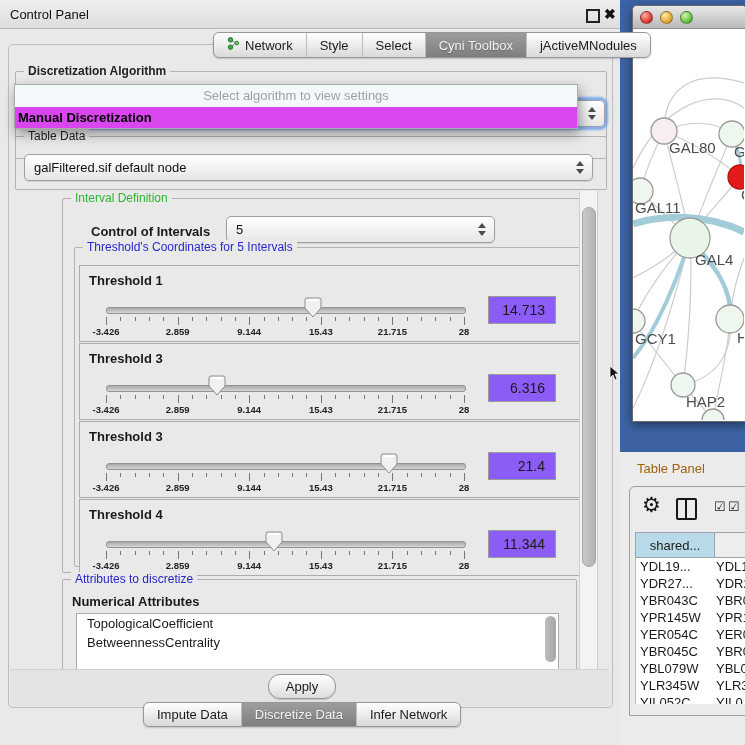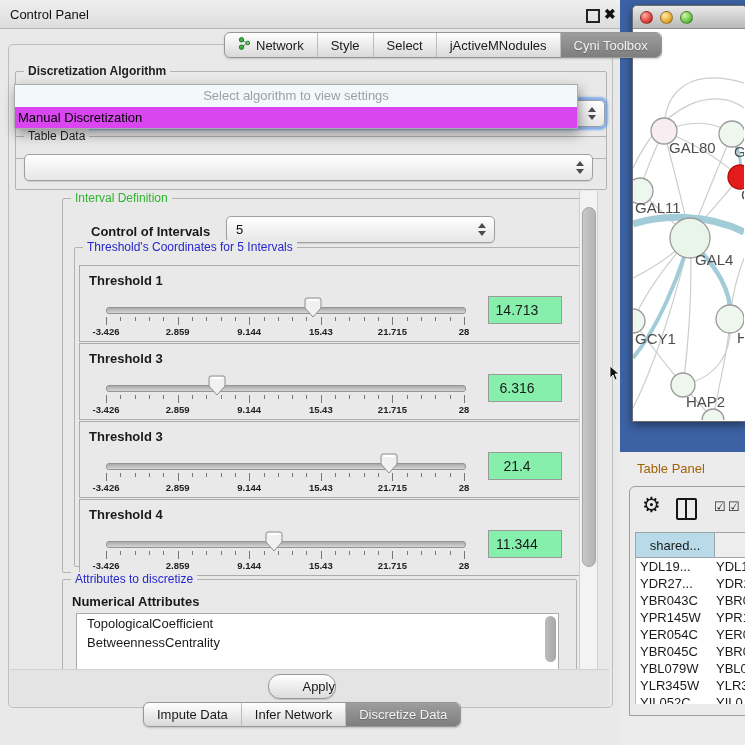--- a/index.html
+++ b/index.html
@@ -13,21 +13,21 @@
   #titlebar .t{position:absolute;left:10px;top:7px;font-size:13px;color:#111}
   #float-ico{position:absolute;left:586px;top:9px;width:10px;height:10px;border:2px solid #222}
   #close-ico{position:absolute;left:604px;top:6px;font-size:14px;font-weight:bold;color:#111}
 
   .seg{display:inline-flex;border:1px solid #979797;border-radius:6px;overflow:hidden;
        background:linear-gradient(#ffffff,#d9d9d9);box-shadow:0 1px 2px rgba(0,0,0,.18)}
   .seg .tab{padding:4px 13px;font-size:13px;color:#1a1a1a;border-left:1px solid #bdbdbd;
             display:flex;align-items:center;gap:5px;white-space:nowrap;cursor:default}
   .seg .tab:first-child{border-left:none}
   .seg .tab.sel{background:linear-gradient(#9d9d9d,#7e7e7e);color:#f3f3f3;text-shadow:0 1px 1px rgba(0,0,0,.25)}
-  #top-tabs{left:224px;top:32px;z-index:6}
+  #top-tabs{left:213px;top:32px;z-index:6}
   #bottom-tabs{left:143px;top:702px;z-index:6}
 
   #outer-panel{left:8px;top:44px;width:603px;height:662px;background:#e9e9e9;
                border:1px solid #bdbdbd;border-radius:5px;}
 
   
   .grp{position:absolute;border:1px solid #b2b2b2;border-radius:2px}
   .gtitle{position:absolute;top:-8px;left:8px;background:#e9e9e9;padding:0 4px;font-size:12px;white-space:nowrap}
   .gtitle.green{color:#2cb52c}
   .gtitle.blue{color:#2626cc}
@@ -43,21 +43,21 @@
   .stepper:after{bottom:0;border-top:5px solid #4c4c4c}
 
   
   #algo-combo{left:8px;top:28px;width:570px;box-shadow:0 0 2px 3px rgba(108,160,235,.8)}
 
   
   #popup{left:14px;top:84px;width:562px;background:#d946ef;border:1px solid #ababab;
          box-shadow:2px 5px 12px rgba(0,0,0,.4);z-index:50}
   #popup .ph{height:22px;line-height:22px;text-align:center;color:#9aa2a8;background:#f3f8fb;font-size:13px}
   #popup .opt{height:21px;line-height:21px;padding-left:3px;font-size:13px;color:#000}
-  #popup .opt.first{font-weight:normal}
+  #popup .opt.first{font-weight:bold}
 
   
   #scrollview{left:14px;top:190px;width:564px;height:478px;overflow:hidden}
   #main-vsb{left:578px;top:190px;width:17px;height:478px;background:#f3f3f3;
             border-left:1px solid #cfcfcf;border-right:1px solid #cfcfcf}
   #main-vsb .thumb{position:absolute;left:2px;top:16px;width:12px;height:358px;border-radius:7px;
             background:linear-gradient(to right,#c9c9c9,#b3b3b3);border:1px solid #a5a5a5}
 
   
   #num-label{position:absolute;left:28px;top:25px;font-weight:bold;font-size:13px}
@@ -65,35 +65,35 @@
 
   .tbox{position:absolute;left:4px;width:500px;height:75px;border:1px solid #ababab;background:#e9e9e9}
   .tbox .tl{position:absolute;left:9px;top:7px;font-weight:bold;font-size:13px}
   .track{position:absolute;left:26px;top:41px;width:358px;height:5px;border-radius:3px;
          background:linear-gradient(#a9a9a9,#d6d6d6);border:1px solid #949494}
   .thumb-sl{position:absolute;top:31px;width:18px;height:21px}
   .tick{position:absolute;width:1px;background:#777}
   .tick.minor{top:51px;height:4px}
   .tick.major{top:51px;height:8px}
   .ticklab{position:absolute;top:60px;transform:translateX(-50%);font-size:9.5px;font-weight:bold;color:#222;white-space:nowrap}
-  .vbox{position:absolute;left:408px;top:30px;width:56px;height:26px;background:#86efac;
-        border:1px solid #9a9a9a;line-height:26px;text-align:center;padding-right:16px;font-size:14px}
+  .vbox{position:absolute;left:408px;top:30px;width:56px;height:26px;background:#8b5cf6;
+        border:1px solid #9a9a9a;line-height:26px;text-align:right;padding-right:10px;font-size:14px}
 
   
   #attr-label{position:absolute;left:9px;top:14px;font-weight:bold;font-size:13px}
   #attr-list{position:absolute;left:13px;top:33px;width:481px;height:57px;background:#fff;
              border:1px solid #ababab;overflow:hidden}
   #attr-list .item{height:19px;line-height:19px;padding-left:10px;font-size:13px}
   #attr-vsb{position:absolute;right:2px;top:2px;width:11px;height:46px;border-radius:6px;
             background:linear-gradient(to right,#bdbdbd,#a6a6a6)}
 
   #apply-strip{left:10px;top:624px;width:599px;height:36px;background:#e4e4e4;border-top:1px solid #d2d2d2;
                border-radius:0 0 5px 5px}
   #apply-btn{position:absolute;left:258px;top:4px;width:66px;height:23px;border:1px solid #959595;border-radius:12px;
-             background:linear-gradient(#ffffff,#dcdcdc);font-size:13px;text-align:right;line-height:23px;
+             background:linear-gradient(#ffffff,#dcdcdc);font-size:13px;text-align:center;line-height:23px;
              box-shadow:0 1px 1px rgba(0,0,0,.15)}
 
   
   #right{left:620px;top:0;width:125px;height:745px;background:#ececec}
   #desktop{position:absolute;left:0;top:0;width:125px;height:452px;background:#3c62a4}
   #netwin{position:absolute;left:12px;top:5px;width:113px;height:415px;border:1px solid #6b6b6b;
           border-radius:5px 5px 0 0;box-shadow:0 3px 10px rgba(0,0,0,.45);background:#fff}
   #nettitle{position:absolute;left:0;top:0;width:113px;height:22px;border-radius:4px 4px 0 0;
             background:linear-gradient(#e8e8e8,#b9b9b9);border-bottom:1px solid #8f8f8f}
   .light{position:absolute;top:5px;width:13px;height:13px;border-radius:50%;border:1px solid rgba(0,0,0,.35);box-sizing:border-box}
@@ -135,36 +135,37 @@
 
 <div class="abs seg" id="top-tabs">
     <div class="tab"><span><svg width="13" height="13" viewBox="0 0 13 13">
           <path d="M4,3 L9,6 M4,10 L9,6" stroke="#9a9a9a" stroke-width="1.2" fill="none"></path>
           <circle cx="3.5" cy="2.8" r="2.2" fill="#3fae49" stroke="#1d7b27"></circle>
           <circle cx="3.5" cy="10.2" r="2.2" fill="#3fae49" stroke="#1d7b27"></circle>
           <circle cx="9.8" cy="6" r="1.8" fill="#7bd07b" stroke="#1d7b27"></circle>
         </svg></span>Network</div>
     <div class="tab">Style</div>
     <div class="tab">Select</div>
+    <div class="tab sel">Cyni Toolbox</div>
     <div class="tab">jActiveMNodules</div>
-    <div class="tab sel">Cyni Toolbox</div>
   </div>
 
 <div class="abs" id="outer-panel">
 
   <div class="grp" style="left:6px;top:26px;width:590px;height:86px">
     <span class="gtitle dark">Discretization Algorithm</span>
     <div class="combo" id="algo-combo">
       <span class="stepper"></span>
     </div>
   </div>
 
   <div class="grp" style="left:6px;top:91px;width:590px;height:52px">
     <span class="gtitle" style="color:#222">Table Data</span>
     <div class="combo" style="left:8px;top:17px;width:558px">
+      <span>galFiltered.sif default node</span>
       <span class="stepper"></span>
     </div>
   </div>
 
   <div class="abs" id="scrollview" style="left:20px;top:146px;width:564px;height:572px;overflow:hidden;position:absolute">
 
     <div class="grp" style="left:33px;top:7px;width:526px;height:373px">
       <span class="gtitle green">Interval Definition</span>
       <span id="num-label">Control of Intervals</span>
       <div class="combo" id="num-combo">
@@ -358,22 +359,22 @@
     <div class="thumb"></div>
   </div>
 
   <div class="abs" id="apply-strip" style="left:1px;top:624px;width:599px">
     <div id="apply-btn">Apply</div>
   </div>
 </div>
 
 <div class="abs seg" id="bottom-tabs">
     <div class="tab">Impute Data</div>
+    <div class="tab sel">Discretize Data</div>
     <div class="tab">Infer Network</div>
-    <div class="tab sel">Discretize Data</div>
   </div>
 
 <div class="abs" id="popup">
   <div class="ph">Select algorithm to view settings</div>
   <div id="popup-options">
       <div class="opt first">Manual Discretization</div>
     </div>
 </div>
 
 <div class="abs" id="right">

